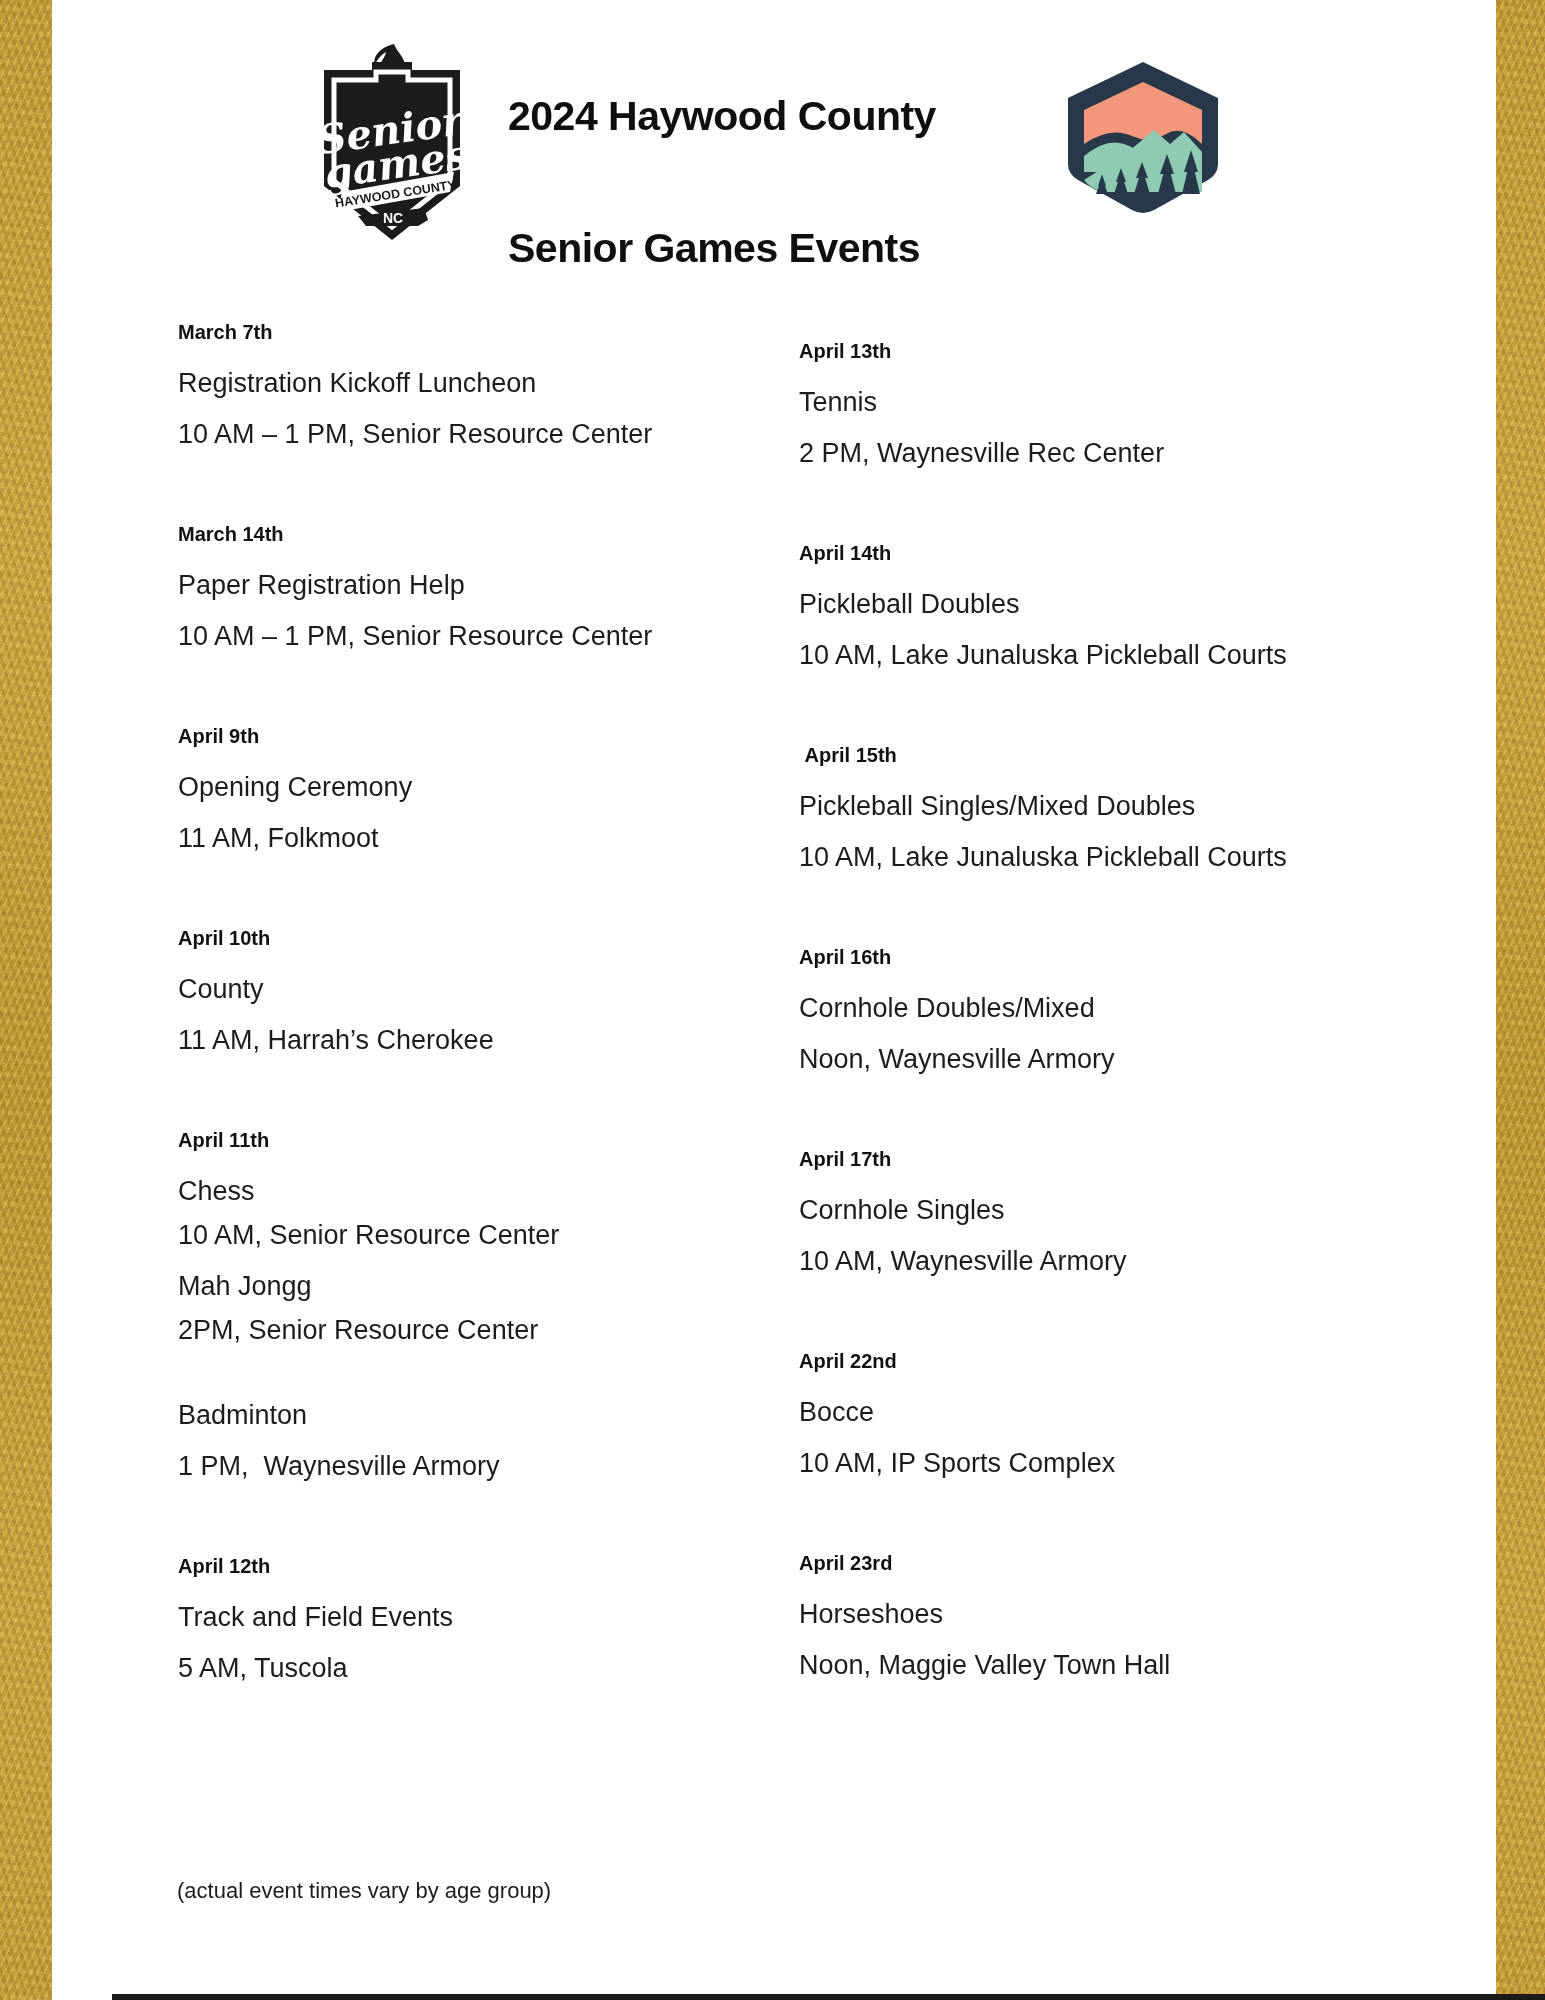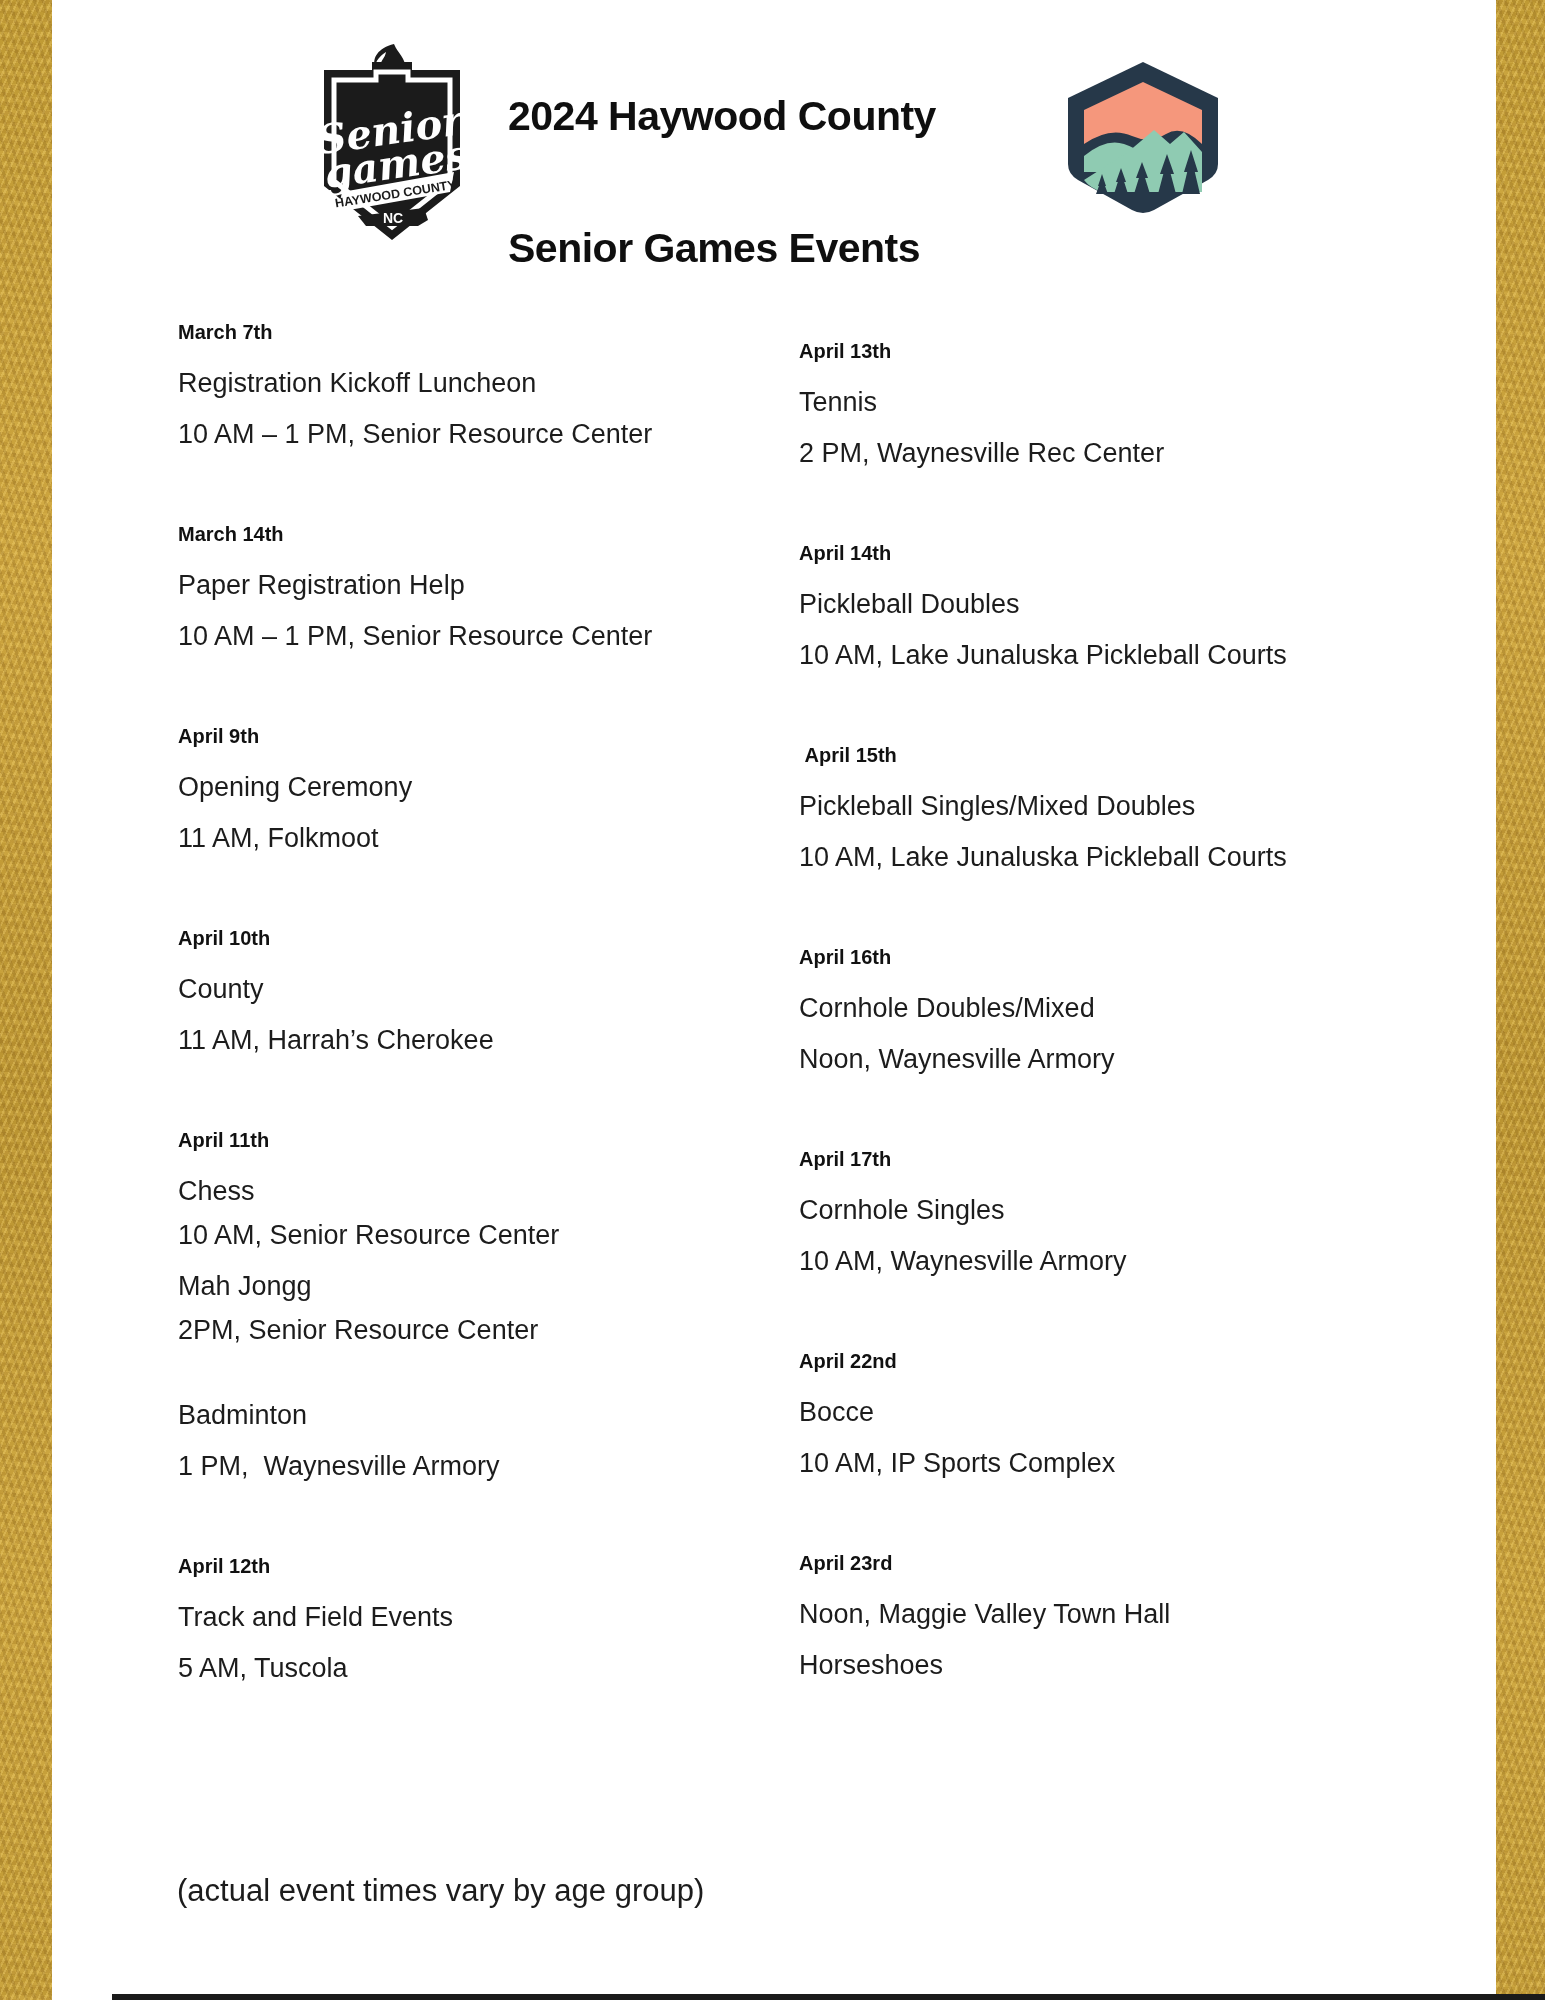--- a/index.html
+++ b/index.html
@@ -43,21 +43,21 @@
   .line{
     font-size:27px; line-height:36px; font-weight:400; color:#1c1c1c;
     margin:8px 0 15px 0; white-space:pre-wrap;
   }
   .mb0{margin-bottom:0;}
   .mb8{margin-bottom:8px;}
   .mb49{margin-bottom:49px;}
 
   .footer-note{
     position:absolute; left:177px; top:1873px;
-    font-size:31px; line-height:36px; color:#1c1c1c;
+    font-size:22px; line-height:36px; color:#1c1c1c;
   }
 </style>
 </head>
 <body>
 
 <div class="page">
 
   <div class="gold gold-left"></div>
   <div class="gold gold-right"></div>
   <div class="bottom-line"></div>
@@ -175,20 +175,20 @@
       <p class="line">Cornhole Singles</p>
       <p class="line">10 AM, Waynesville Armory</p>
     </section>
     <section class="entry">
       <h3 class="date">April 22nd</h3>
       <p class="line">Bocce</p>
       <p class="line">10 AM, IP Sports Complex</p>
     </section>
     <section class="entry">
       <h3 class="date">April 23rd</h3>
+      <p class="line">Horseshoes</p>
       <p class="line">Noon, Maggie Valley Town Hall</p>
-      <p class="line">Horseshoes</p>
     </section>
   </div>
 
   <div class="footer-note">(actual event times vary by age group)</div>
 
 </div>
 
 </body></html>

